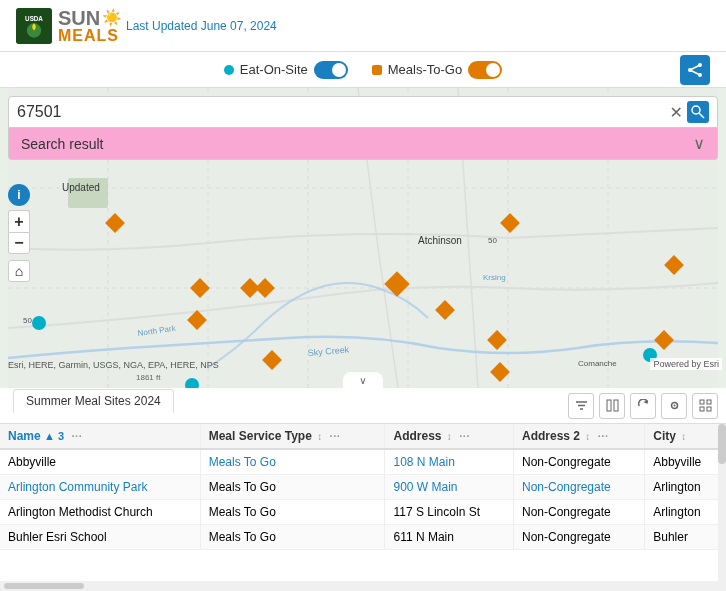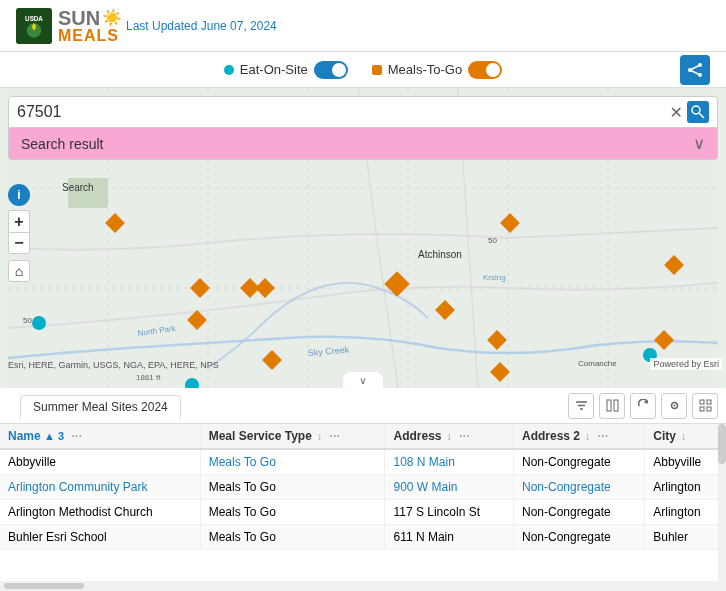--- a/index.html
+++ b/index.html
@@ -564,32 +564,32 @@
   <div class="map-marker" style="top:228px; left:32px;">
       <div class="marker-teal"></div>
     </div>
   <div class="map-marker" style="top:290px; left:185px;">
       <div class="marker-teal"></div>
     </div>
   <div class="map-marker" style="top:260px; left:643px;">
       <div class="marker-teal"></div>
     </div>
 
-  <div class="map-label" style="top:94px; left:62px;">Search</div>
-  <div class="map-label" style="top:161px; left:418px;">Atchinson</div>
+  <div class="map-label" style="top:94px; left:62px;">Updated</div>
+  <div class="map-label" style="top:147px; left:418px;">Atchinson</div>
 
   <div style="position:absolute; bottom:18px; left:8px; font-size:9px; color:#555; z-index:6;">Esri, HERE, Garmin, USGS, NGA, EPA, HERE, NPS</div>
   <div style="position:absolute; bottom:18px; right:4px; font-size:9px; color:#555; z-index:6; background:rgba(255,255,255,0.8); padding:1px 3px;">Powered by Esri</div>
 
   <div id="expand-handle">∨</div>
 </div>
 
 <div id="table-area">
   <div style="display:flex; align-items:center; justify-content:space-between; border-bottom:1px solid #ddd; padding: 0 8px; height:36px;">
-    <div id="table-tabs" style="display:flex; align-items:center; height:100%; border:none; padding:0; margin:12px;">
+    <div id="table-tabs" style="display:flex; align-items:flex-start; height:100%; border:none; padding:0; margin:5px;">
       <div id="table-tab-active">Summer Meal Sites 2024</div>
     </div>
     <div id="table-toolbar" style="display:flex; gap:5px; padding:0; margin:0;">
       <div class="tool-btn" title="Filter">
         <svg width="13" height="13" viewBox="0 0 13 13">
           <line x1="1" y1="3" x2="12" y2="3" stroke="#666" stroke-width="1.5"></line>
           <line x1="3" y1="6.5" x2="10" y2="6.5" stroke="#666" stroke-width="1.5"></line>
           <line x1="5" y1="10" x2="8" y2="10" stroke="#666" stroke-width="1.5"></line>
         </svg>
       </div>

